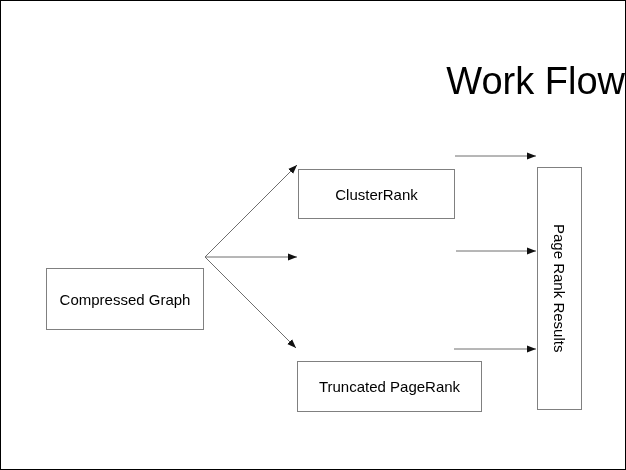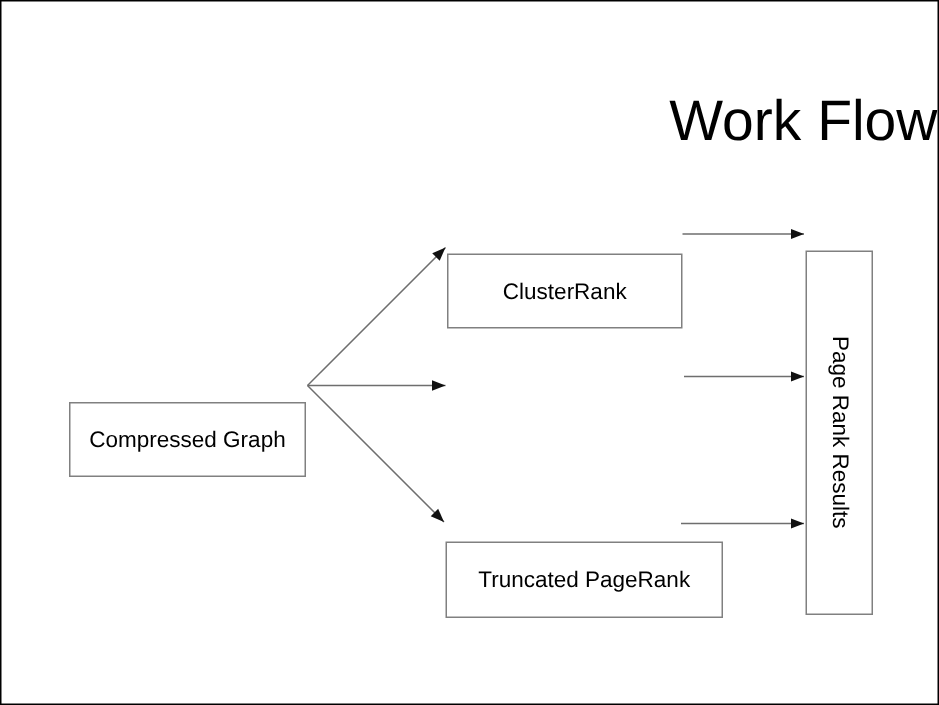--- a/index.html
+++ b/index.html
@@ -52,21 +52,21 @@
     background: var(--background);
     border: 1px solid var(--box-border);
     display: flex;
     align-items: center;
     justify-content: center;
     font-size: 15px;
     white-space: nowrap;
     color: var(--text);
     margin-top: 36px;
   }
-  .box-compressed { left: 45px;  top: 231px; width: 158px; height: 50px; }
+  .box-compressed { left: 45px;  top: 231px; width: 158px; height: 62px; }
   .box-cluster    { left: 297px; top: 132px; width: 157px; height: 50px; }
   .box-source     { left: 297px; top: 225px; width: 158px; height: 51px; }
   .box-truncated  { left: 296px; top: 324px; width: 185px; height: 51px; }
   .box-results    { left: 536px; top: 130px; width: 45px;  height: 243px; }
   .vtext { writing-mode: vertical-rl; }
 </style>
 </head>
 <body>
 
 <div class="slide">

